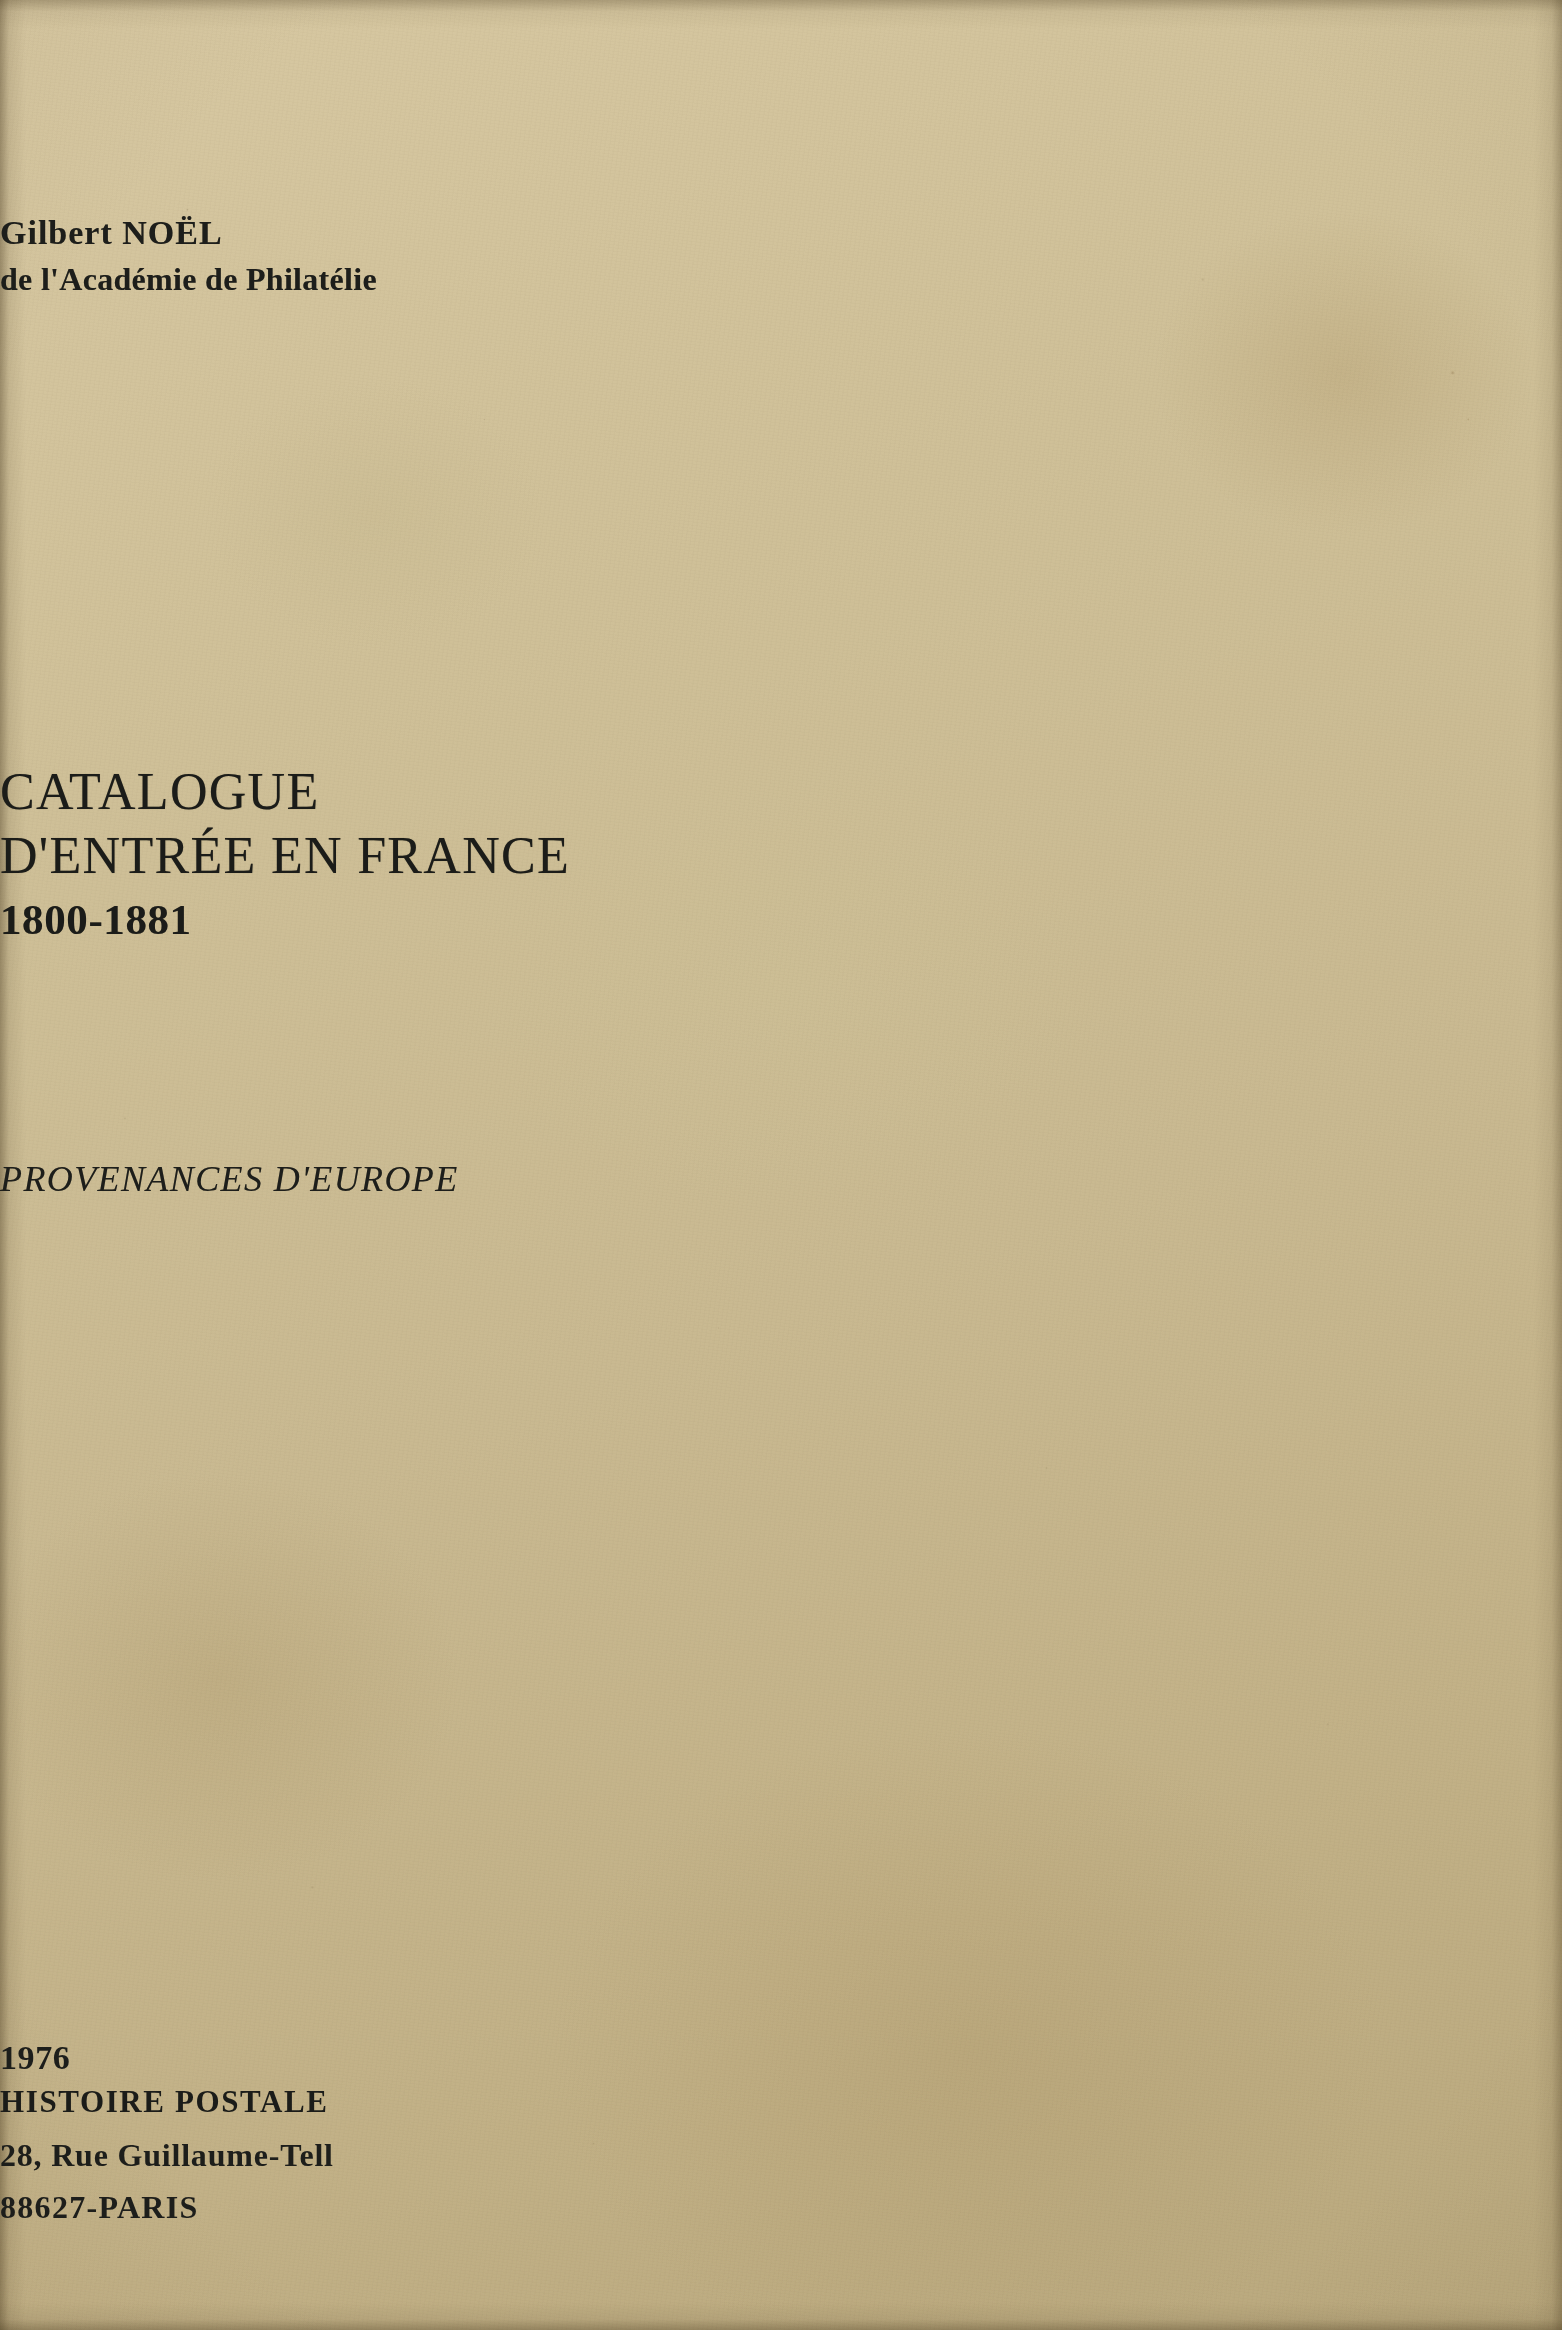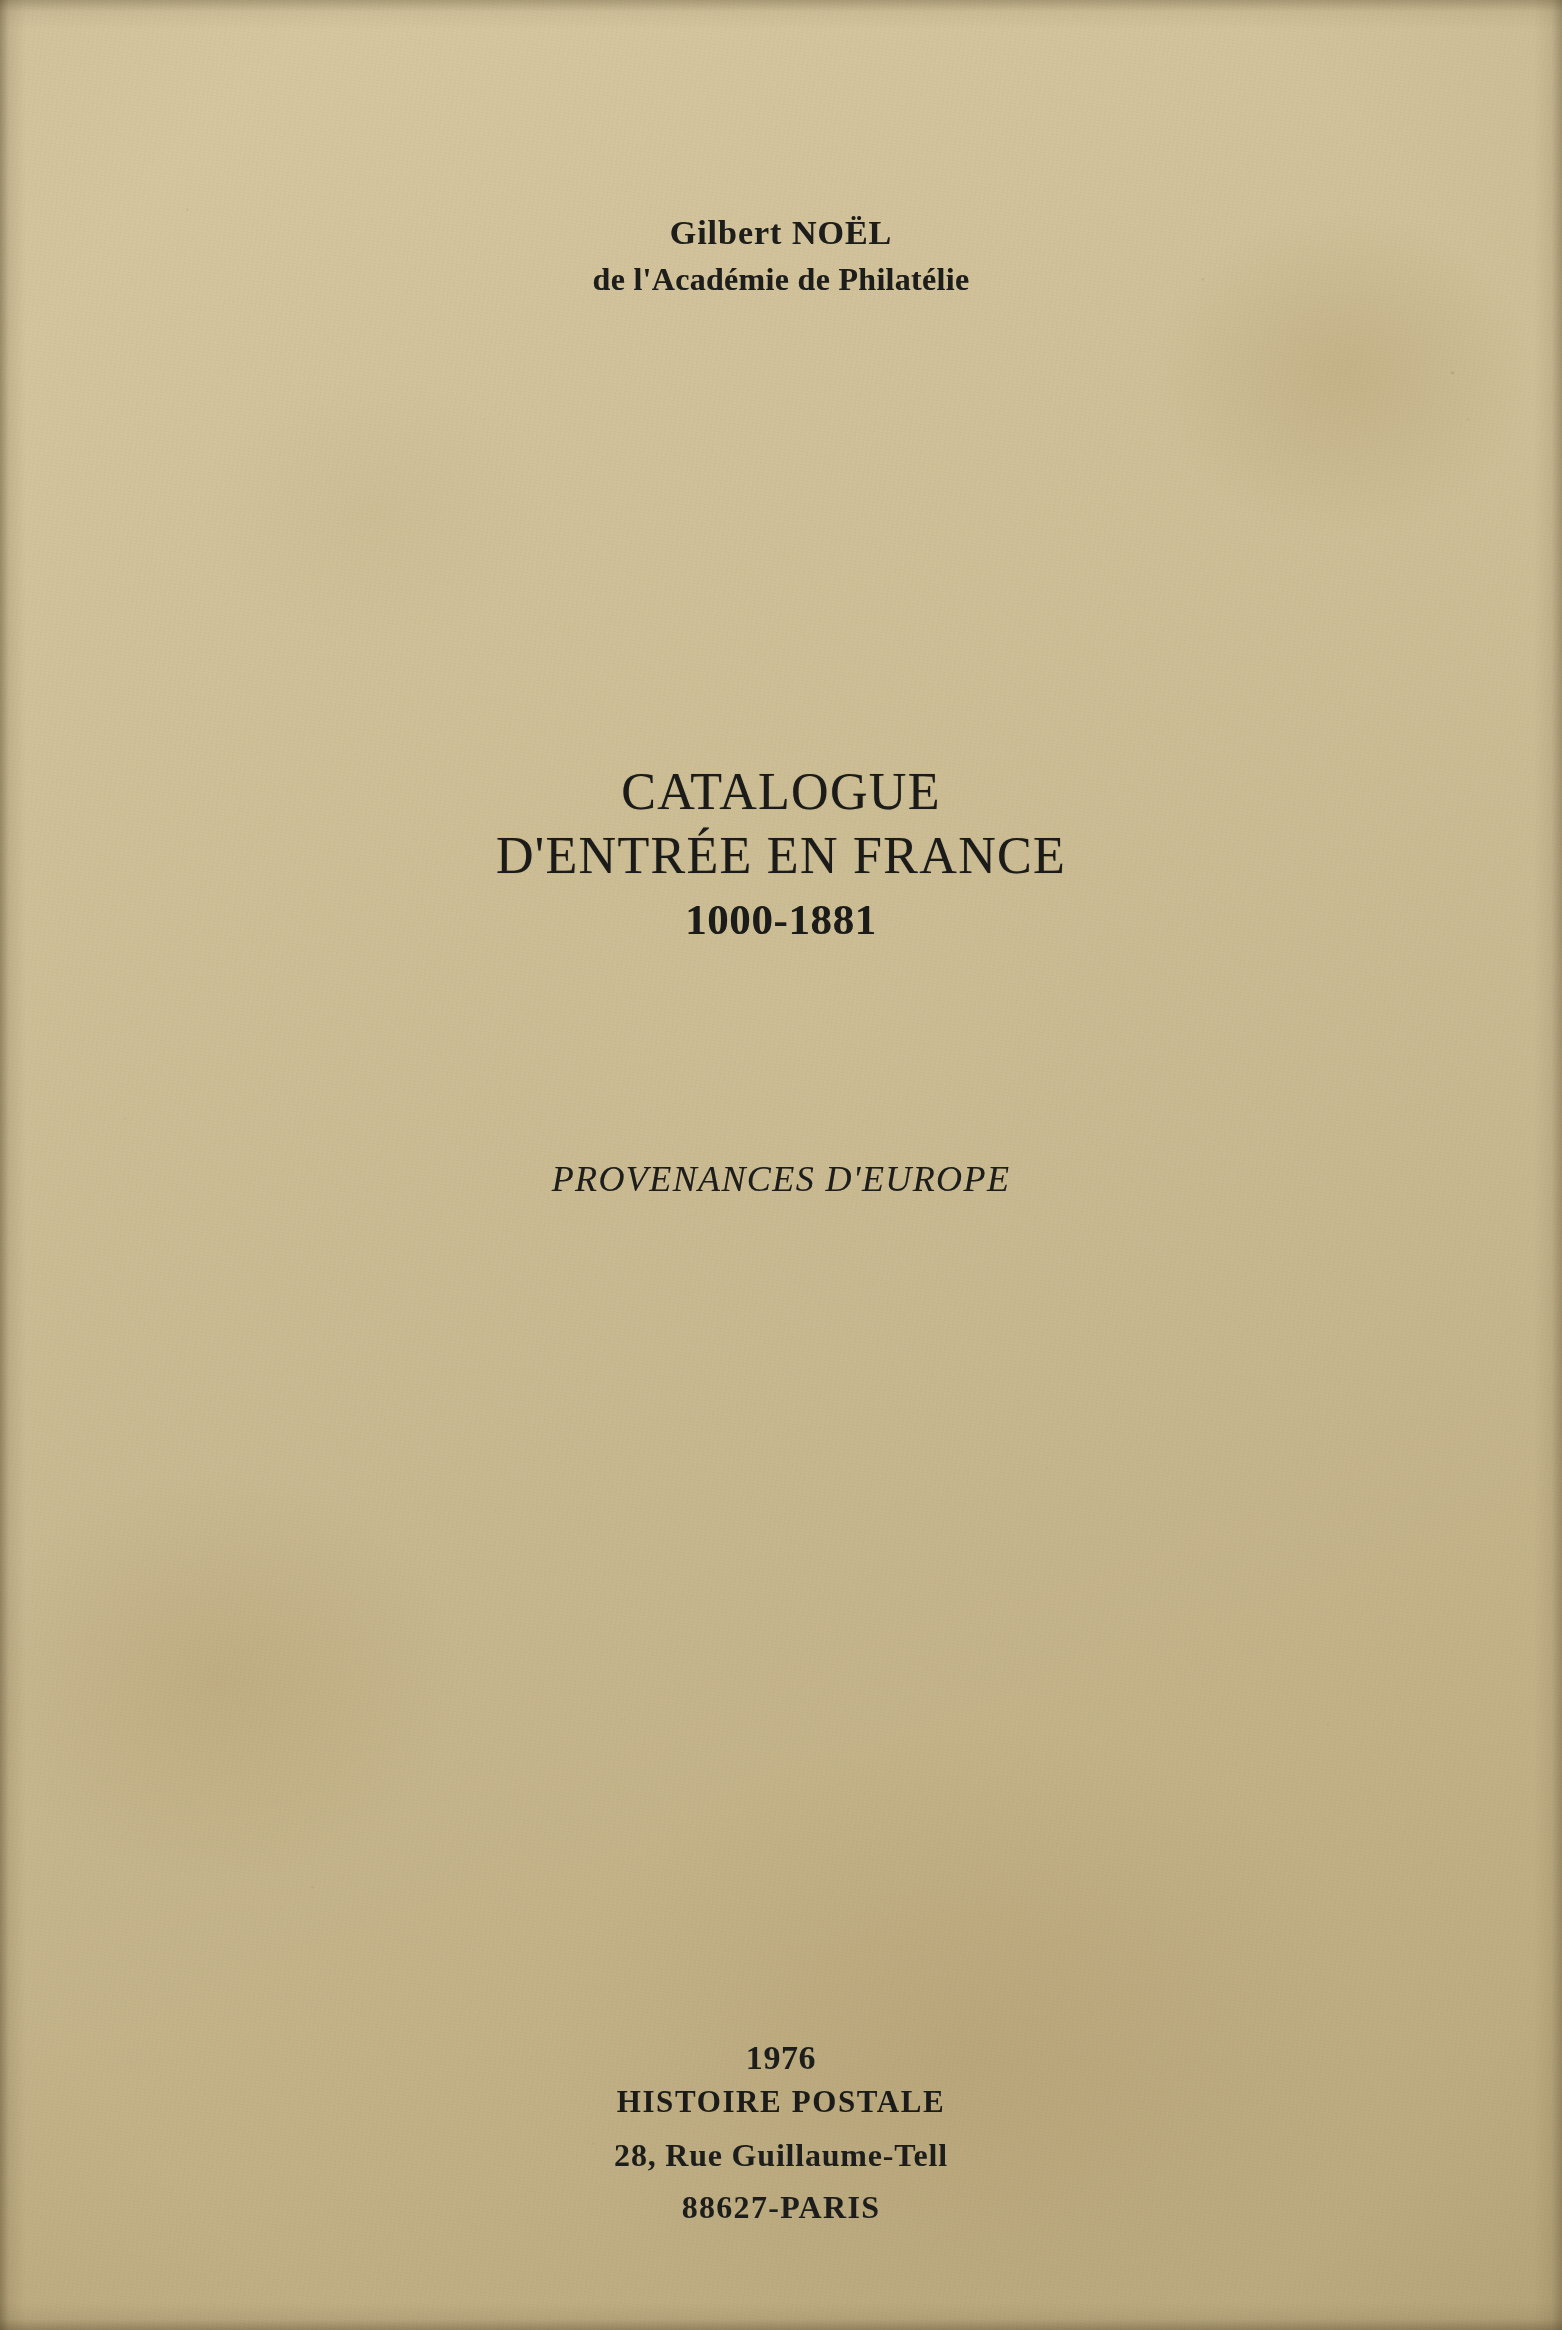--- a/index.html
+++ b/index.html
@@ -72,21 +72,20 @@
       linear-gradient(to left, rgba(60,45,20,0.30) 0px, rgba(60,45,20,0.08) 10.4px, rgba(60,45,20,0) 28.5px),
       linear-gradient(to bottom, rgba(60,45,20,0.28) 0px, rgba(60,45,20,0.06) 11.6px, rgba(60,45,20,0) 30px),
       linear-gradient(to top, rgba(60,45,20,0.32) 0px, rgba(60,45,20,0.08) 10.4px, rgba(60,45,20,0) 28.5px);
   }
 
   .content {
     position: relative;
     z-index: 3;
     width: 100%;
     height: 100%;
-    text-align: center;
   }
 
   
   .author-block {
     position: absolute;
     top: 214px;
     left: 0;
     right: 0;
   }
   .author-name {
@@ -203,21 +202,21 @@
   <div class="content">
 
     <div class="author-block">
       <p class="author-name">Gilbert NOËL</p>
       <p class="author-affiliation">de l'Académie de Philatélie</p>
     </div>
 
     <div class="title-block">
       <p class="title-line l1">CATALOGUE</p>
       <p class="title-line l3">D'ENTRÉE EN FRANCE</p>
-      <p class="title-dates">1000-1881</p>
+      <p class="title-dates">1800-1881</p>
     </div>
 
     <p class="subtitle">PROVENANCES D'EUROPE</p>
 
     <div class="imprint-block">
       <p class="imprint-year">1976</p>
       <p class="imprint-publisher">HISTOIRE POSTALE</p>
       <p class="imprint-street">28, Rue Guillaume-Tell</p>
       <p class="imprint-city">88627-PARIS</p>
     </div>

